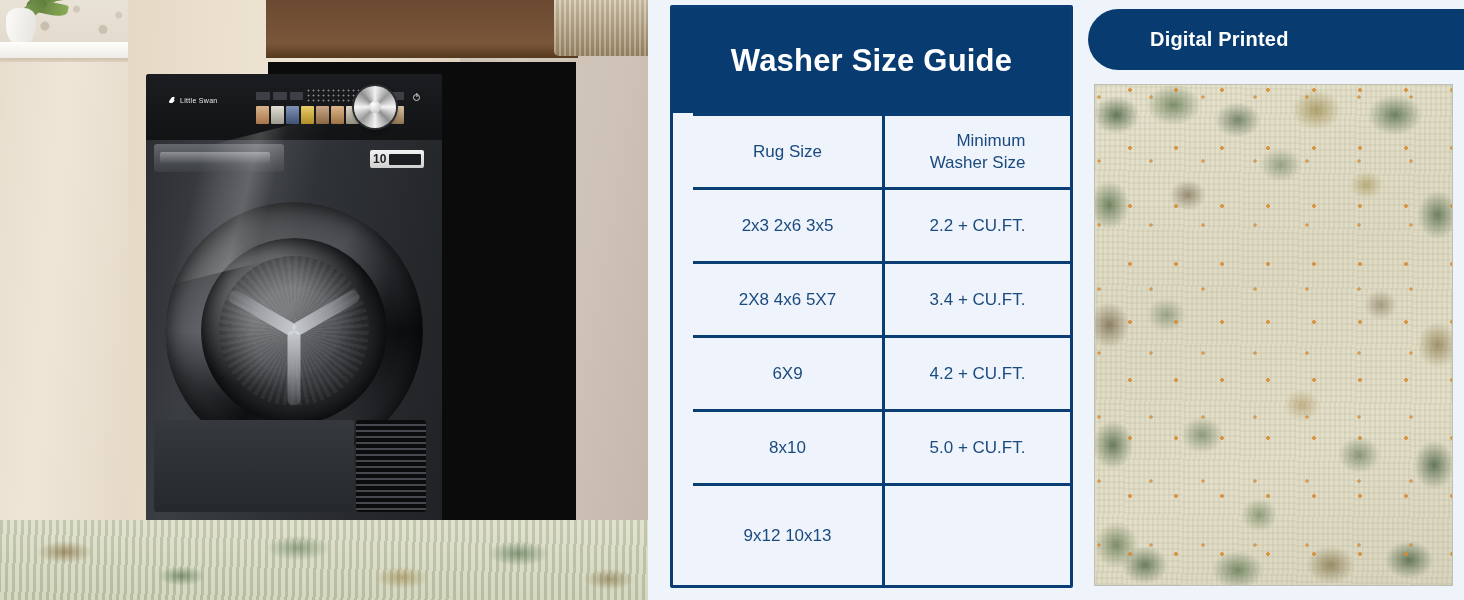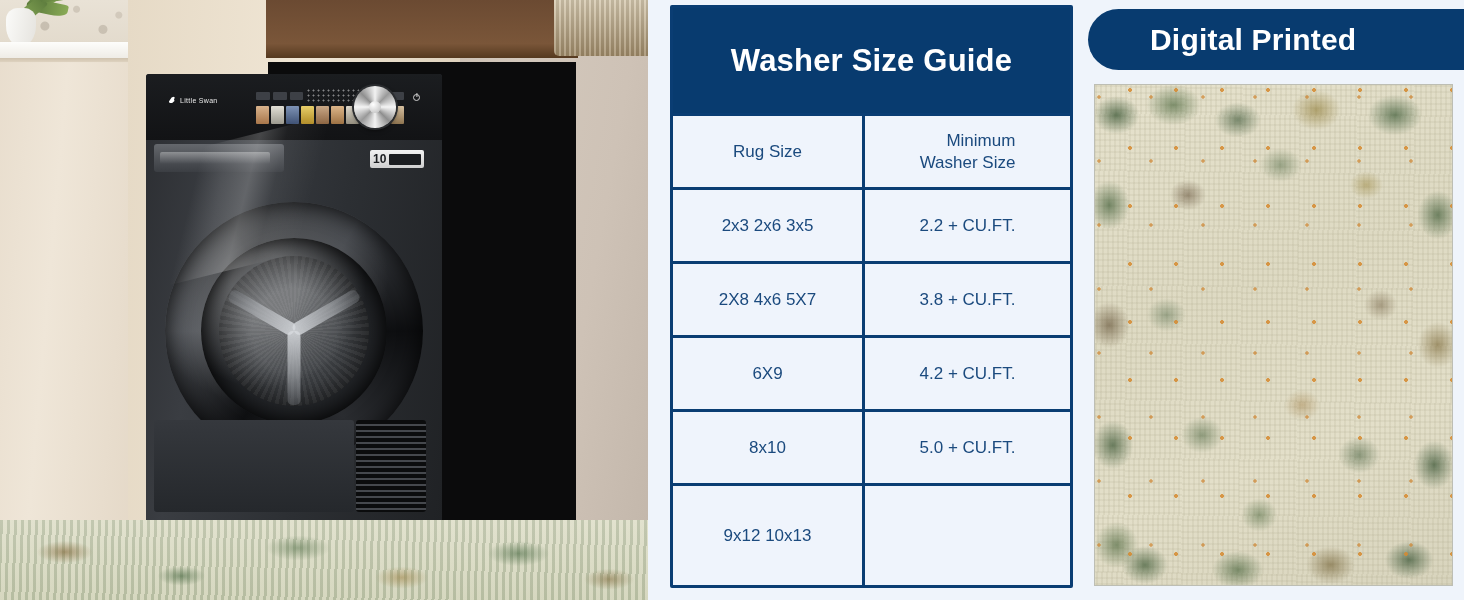--- a/index.html
+++ b/index.html
@@ -206,39 +206,39 @@
     background: #eff4fc;
   }
   .guide-header {
     height: 105px; background: #083b6f; display: flex;
     align-items: center; justify-content: center;
   }
   .guide-title {
     color: #ffffff; font-size: 31px; font-weight: 700; letter-spacing: .2px;
   }
   .guide-table { width: 100%; }
-  .grow { display: flex; border-top: 3px solid #0a3d73; }
+  .grow { display: flex; border-top: 3px solid #0a3d73; margin-left: 20px; }
   .gcell {
     display: flex; align-items: center; justify-content: center; text-align: center;
     color: #1b4a7e; font-size: 17px; line-height: 1.25; padding: 4px 8px;
   }
   .gcell.left { width: 192px; border-right: 3px solid #0a3d73; }
   .gcell.right { flex: 1; text-align: right; }
   .grow.r0 .gcell { height: 71px; }
   .grow.r1 .gcell, .grow.r2 .gcell, .grow.r3 .gcell, .grow.r4 .gcell { height: 71px; }
   .grow.r5 .gcell { height: 100px; }
 
   
   .right-panel { position: absolute; left: 1080px; top: 0; width: 384px; height: 600px; }
   .badge {
     position: absolute; left: 8px; top: 9px; width: 384px; height: 61px;
     background: #083b6f; border-radius: 32px 0 0 32px;
     display: flex; align-items: center; justify-content: flex-start; padding-left: 62px;
   }
-  .badge-text { color: #fff; font-size: 30px; font-weight: 700; letter-spacing: .2px; }
+  .badge-text { color: #fff; font-size: 20px; font-weight: 700; letter-spacing: .2px; }
   .rug-photo {
     position: absolute; left: 15px; top: 85px; width: 357px; height: 500px;
     background: #ddd9c4;
     box-shadow: 0 0 0 1px rgba(140,135,110,.5);
     overflow: hidden;
   }
   .rug-bg {
     position: absolute; inset: 0;
     background:
       repeating-linear-gradient(91deg, rgba(170,165,135,.16) 0 2px, rgba(0,0,0,0) 2px 5px),
@@ -391,21 +391,21 @@
         </div>
       </div>
 
       <div class="grow r1">
         <div class="gcell left">2x3 2x6 3x5</div>
         <div class="gcell right">2.2 + CU.FT.</div>
       </div>
 
       <div class="grow r2">
         <div class="gcell left">2X8 4x6 5X7</div>
-        <div class="gcell right">3.8 + CU.FT.</div>
+        <div class="gcell right">3.4 + CU.FT.</div>
       </div>
 
       <div class="grow r3">
         <div class="gcell left">6X9</div>
         <div class="gcell right">4.2 + CU.FT.</div>
       </div>
 
       <div class="grow r4">
         <div class="gcell left">8x10</div>
         <div class="gcell right">5.0 + CU.FT.</div>

